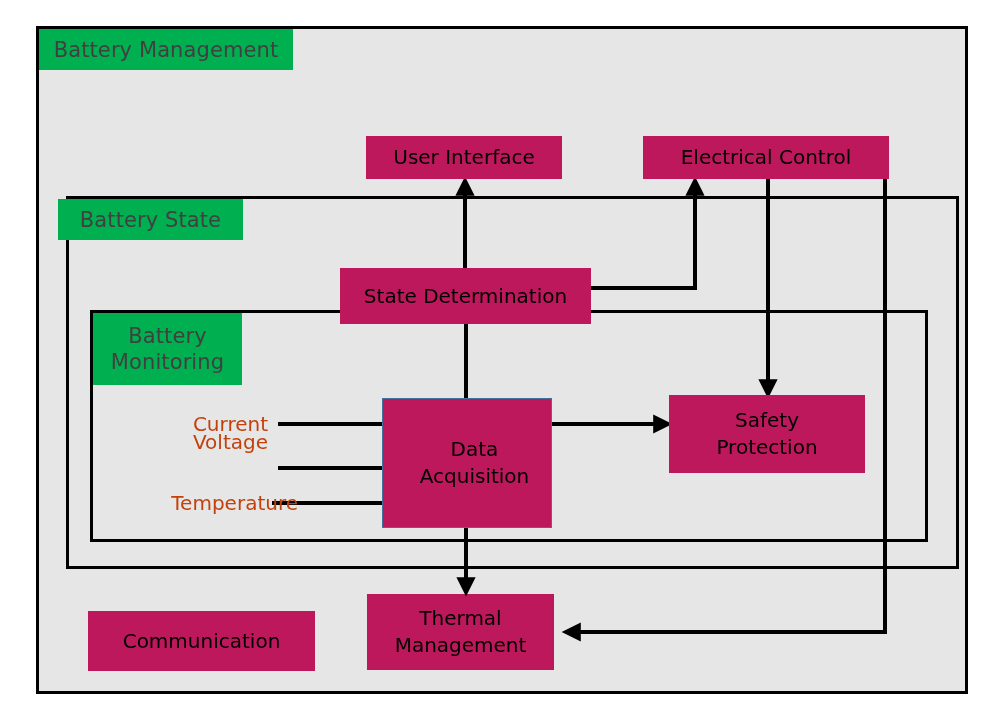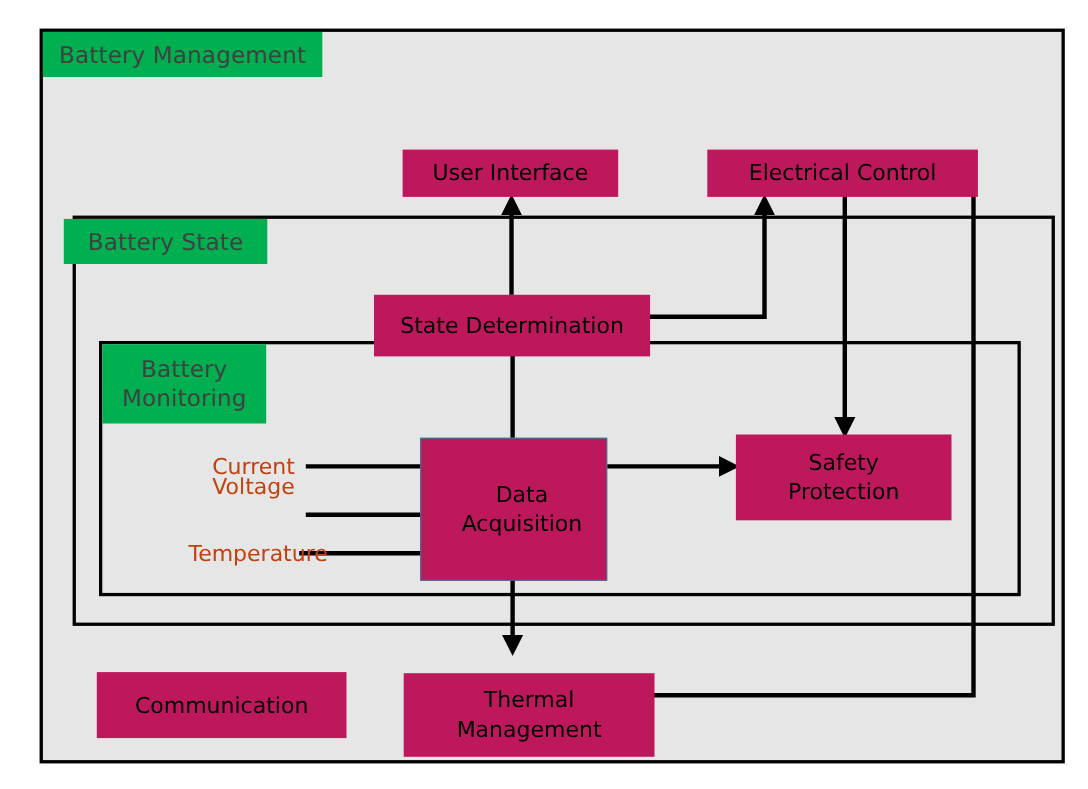--- a/index.html
+++ b/index.html
@@ -127,21 +127,21 @@
   <div class="node" style="left:643px; top:136px; width:246px; height:43px;">Electrical Control</div>
 
   <div class="node" style="left:340px; top:268px; width:251px; height:56px;">State Determination</div>
 
   <div class="node bordered" style="left:382px; top:398px; width:170px; height:130px;">Data
 Acquisition</div>
 
   <div class="node" style="left:669px; top:395px; width:196px; height:78px;">Safety
 Protection</div>
 
-  <div class="node" style="left:367px; top:612px; width:228px; height:76px;">Thermal
+  <div class="node" style="left:367px; top:594px; width:187px; height:76px;">Thermal
 Management</div>
 
   <div class="node" style="left:88px; top:611px; width:227px; height:60px;">Communication</div>
 
   <svg class="links links-top">
     <path class="lnk" d="M466,528 L466,586" marker-end="url(#arrowhead)"></path>
   </svg>
 
   <div class="sig-label" style="left:108px; top:412px; width:160px;">Current</div>
 

